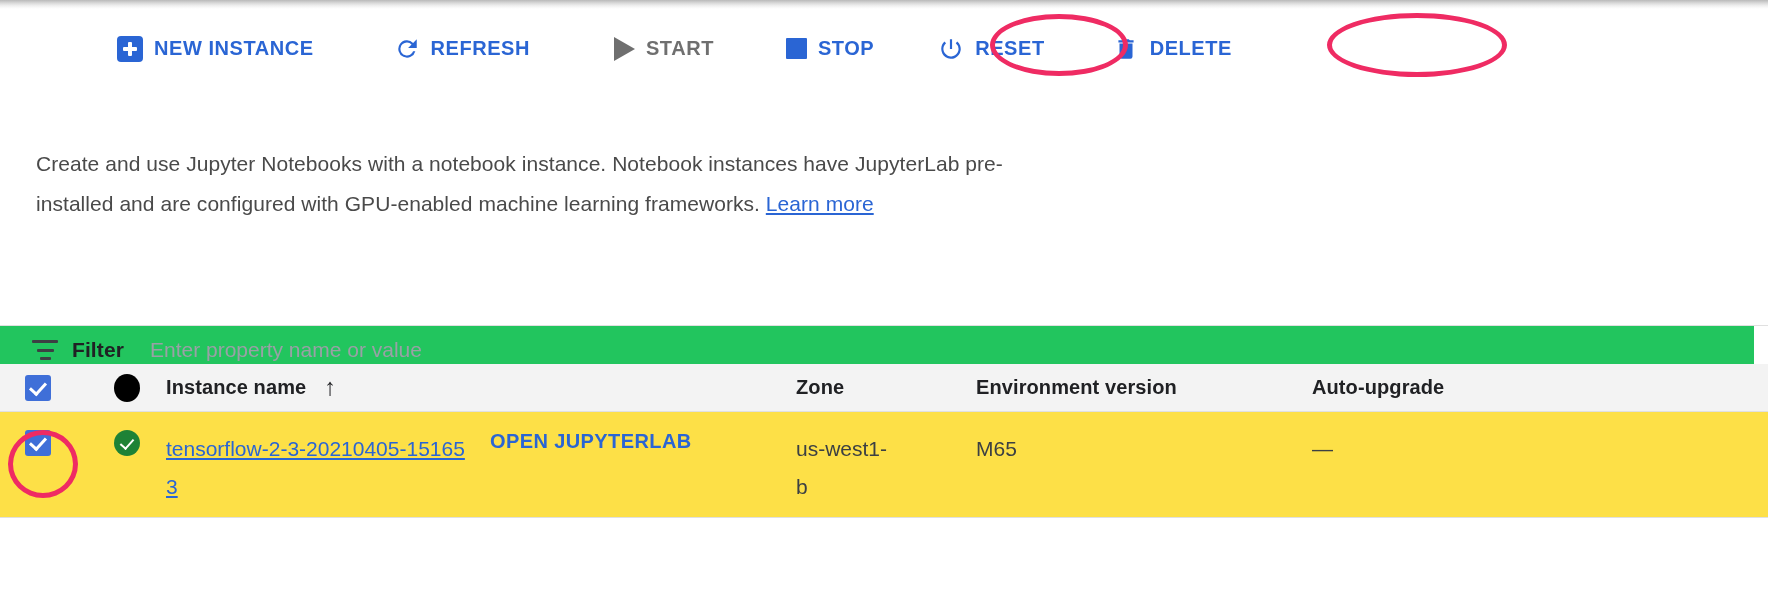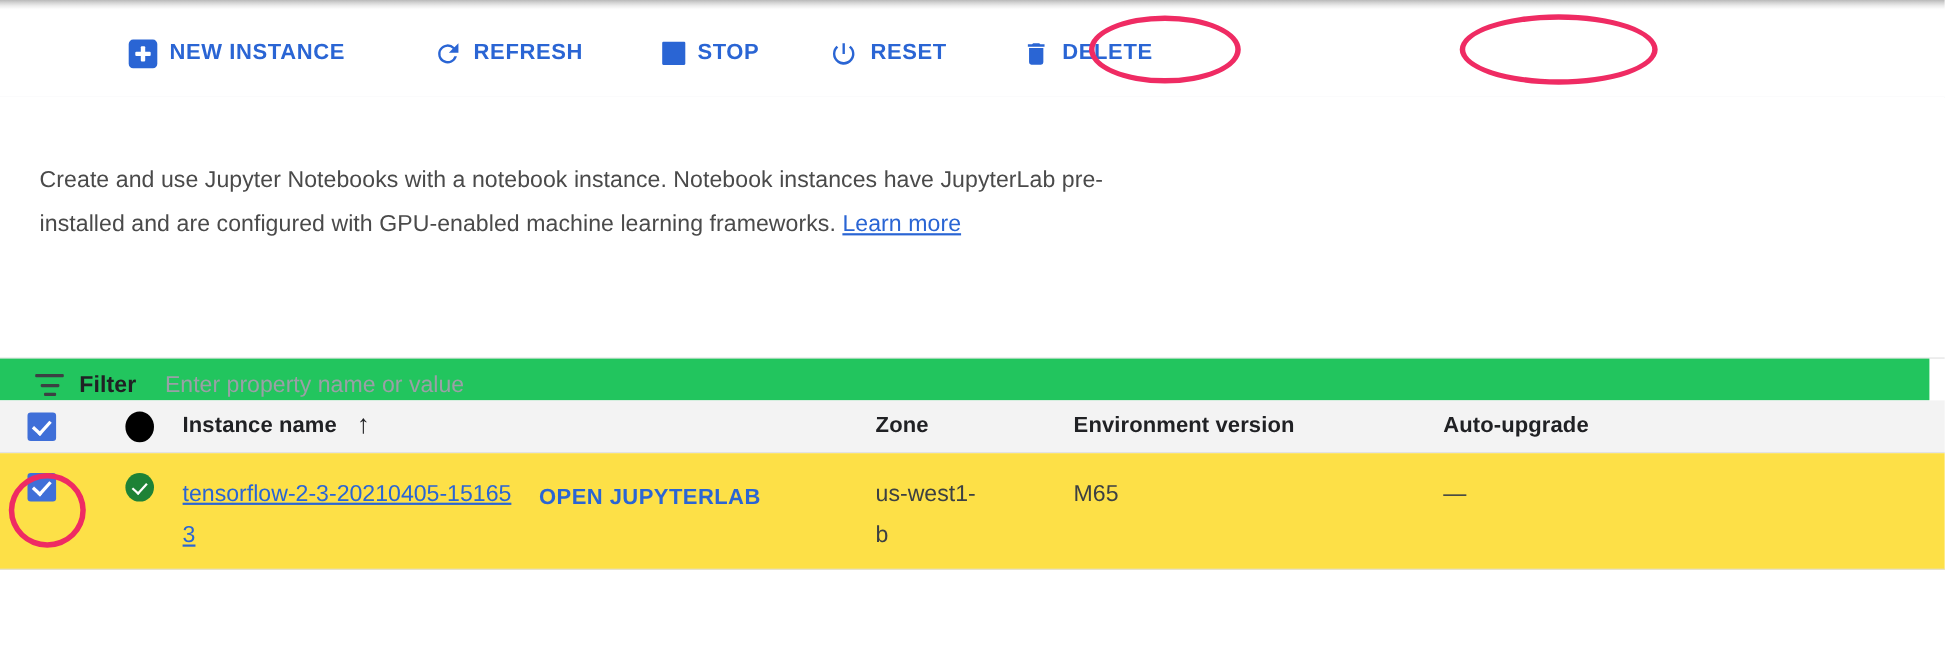--- a/index.html
+++ b/index.html
@@ -201,21 +201,21 @@
   }
   .tbody-row {
     background: #fde047;
     height: 106px;
     padding-top: 18px;
   }
 
   .c-check  { width: 76px;  display: flex; justify-content: center; flex: none; }
   .c-status { width: 80px;  display: flex; justify-content: flex-start; padding-left: 38px; flex: none; box-sizing: border-box; }
   .c-name   { width: 310px; flex: none; padding-left: 10px; box-sizing: border-box; }
-  .c-open   { width: 330px; flex: none; padding-left: 24px; box-sizing: border-box; margin-top: 11px; }
+  .c-open   { width: 330px; flex: none; padding-left: 24px; box-sizing: border-box; }
   .c-zone   { width: 180px; flex: none; box-sizing: border-box; }
   .c-env    { width: 336px; flex: none; box-sizing: border-box; }
   .c-auto   { width: 260px; flex: none; box-sizing: border-box; }
 
   .th-text {
     font-size: 20px;
     font-weight: 700;
     color: #202124;
     letter-spacing: 0.1px;
     white-space: nowrap;
@@ -311,20 +311,24 @@
 
     <button class="tb-btn tb-gap-refresh">
       <span class="ico">
         <svg width="26" height="26" viewBox="0 0 24 24">
           <path fill="#2a65d4" d="M17.65 6.35A8 8 0 1 0 19.73 14h-2.12A6 6 0 1 1 12 6c1.66 0 3.14.69 4.22 1.78L13 11h8V3l-3.35 3.35z"></path>
         </svg>
       </span>
       <span class="tb-label">REFRESH</span>
     </button>
 
+    <button class="tb-btn tb-gap-start disabled">
+      <span class="ico ico-play"></span>
+      <span class="tb-label">START</span>
+    </button>
 
     <button class="tb-btn tb-gap-stop">
       <span class="ico ico-stop-sq"></span>
       <span class="tb-label">STOP</span>
     </button>
 
     <button class="tb-btn tb-gap-reset">
       <span class="ico">
         <svg width="26" height="26" viewBox="0 0 24 24">
           <path fill="#2a65d4" d="M13 3h-2v9h2V3zm4.83 2.17l-1.42 1.42A6.92 6.92 0 0 1 19 12a7 7 0 1 1-11.59-5.42L5.99 5.17A8.93 8.93 0 0 0 3 12a9 9 0 1 0 14.83-6.83z"></path>

